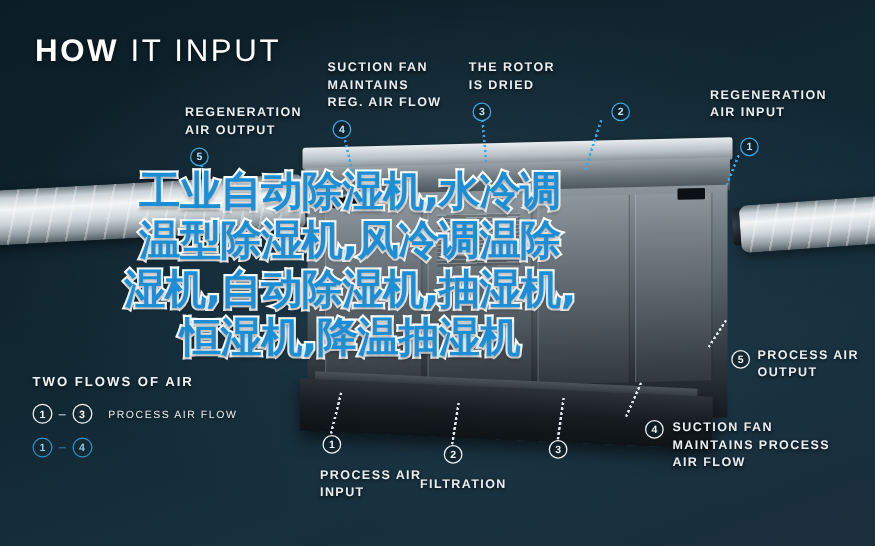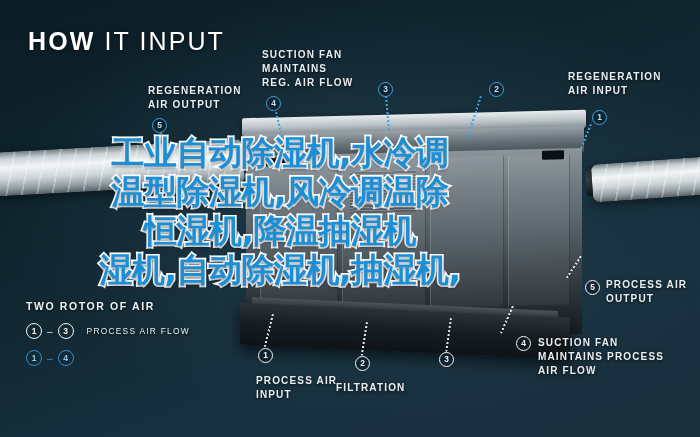--- a/index.html
+++ b/index.html
@@ -180,20 +180,22 @@
   <div class="mk blue" style="left:152px;top:118px;">5</div>
 
   <div class="lab" style="left:262px;top:48px;width:110px;">SUCTION FAN
 MAINTAINS
 REG. AIR FLOW</div>
   <div class="lead blue" style="left:275px;top:112px;height:28px;transform:rotate(-13deg);">
       <i></i>
     </div>
   <div class="mk blue" style="left:266px;top:96px;">4</div>
 
+  <div class="lab" style="left:375px;top:48px;width:100px;">THE ROTOR
+IS DRIED</div>
   <div class="lead blue" style="left:385px;top:96px;height:36px;transform:rotate(-5deg);">
       <i></i>
     </div>
   <div class="mk blue" style="left:378px;top:82px;">3</div>
 
   <div class="lead blue" style="left:480px;top:96px;height:42px;transform:rotate(18deg);">
       <i></i>
     </div>
   <div class="mk blue" style="left:489px;top:82px;">2</div>
 
@@ -231,21 +233,21 @@
       <i></i>
     </div>
   <div class="mk white" style="left:355px;top:356px;">2</div>
 
   <div class="lead white" style="left:450px;top:318px;height:34px;transform:rotate(8deg);">
       <i></i>
     </div>
   <div class="mk white" style="left:439px;top:352px;">3</div>
 
   <div class="legend">
-    <div class="legend-title">TWO ROTOR OF AIR</div>
+    <div class="legend-title">TWO FLOWS OF AIR</div>
 
     <div class="legend-row">
       <span class="lg-pair">
         <span class="lg-c white">1</span>
         <span class="lg-dash white">–</span>
         <span class="lg-c white">3</span>
       </span>
       <span class="lg-text">PROCESS AIR FLOW</span>
     </div>
 
@@ -254,17 +256,17 @@
         <span class="lg-c blue">1</span>
         <span class="lg-dash blue">–</span>
         <span class="lg-c blue">4</span>
       </span>
     </div>
   </div>
 
   <div class="overlay">
     <div class="ov-line">工业自动除湿机,水冷调</div>
     <div class="ov-line">温型除湿机,风冷调温除</div>
+    <div class="ov-line">湿机,自动除湿机,抽湿机,</div>
     <div class="ov-line">恒湿机,降温抽湿机</div>
-    <div class="ov-line">湿机,自动除湿机,抽湿机,</div>
   </div>
 
 </div>
 
 </body></html>

